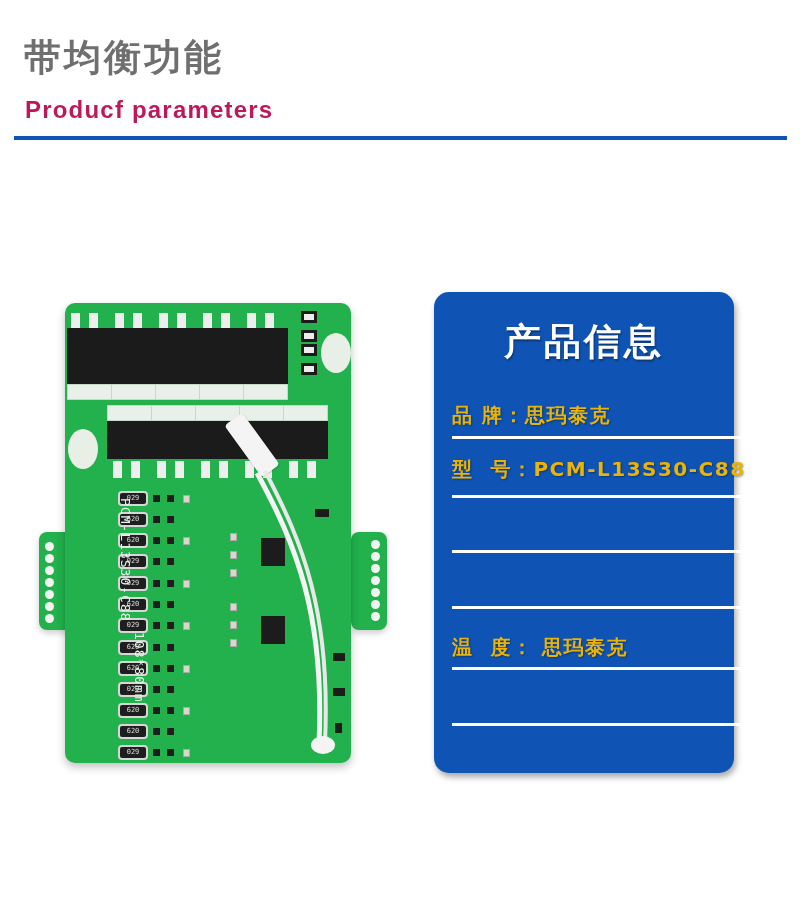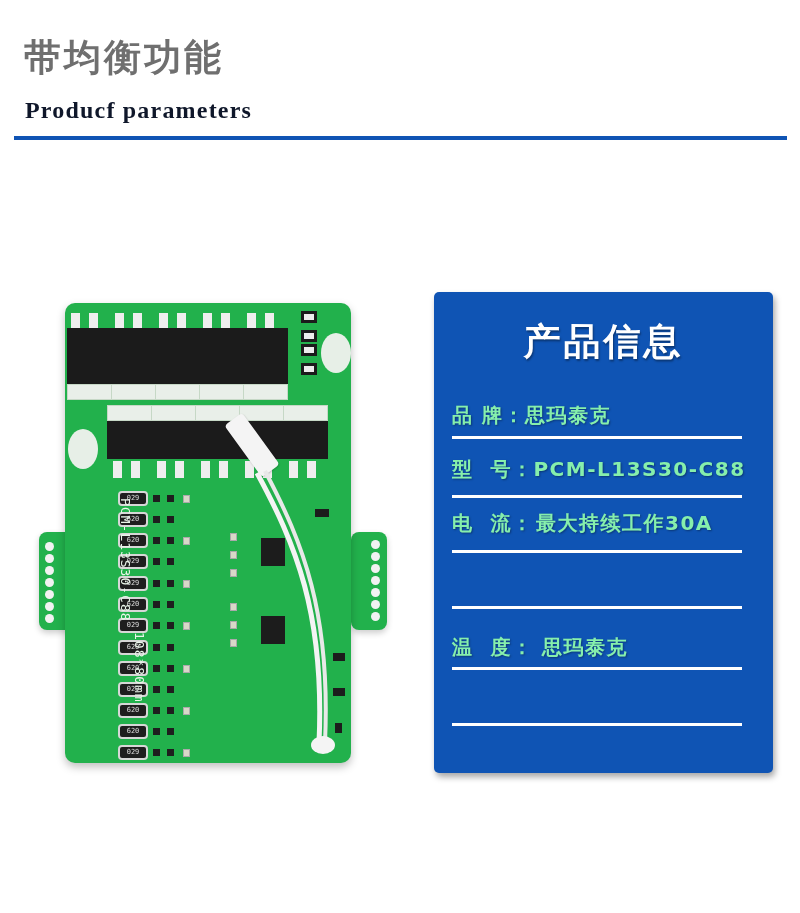--- a/index.html
+++ b/index.html
@@ -6,23 +6,23 @@
   html, body { width: 800px; height: 913px; background: #ffffff; overflow: hidden; }
   body { position: relative; font-family: "DejaVu Sans", "Liberation Sans", sans-serif; }
 
   .title-cn {
     position: absolute; left: 24px; top: 34px;
     font-size: 37px; font-weight: bold; color: #6f6f6f; letter-spacing: 3px;
     line-height: 48px;
   }
   .title-en {
     position: absolute; left: 25px; top: 95px;
-    font-size: 24px; font-weight: bold; color: #0f172a; letter-spacing: 1.2px;
+    font-size: 24px; font-weight: bold; color: #be185d; letter-spacing: 1.2px;
     line-height: 30px;
-    font-family: Liberation Serif, serif;
+    font-family: Liberation Sans, sans-serif;
   }
   .title-rule {
     position: absolute; left: 14px; top: 136px; width: 773px; height: 4px;
     background: #0f54b4;
   }
 
   
   .pcb { position: absolute; left: 35px; top: 300px; width: 350px; height: 470px; }
   .pcb-board {
     position: absolute; left: 30px; top: 3px; width: 286px; height: 460px;
@@ -63,33 +63,33 @@
     writing-mode: vertical-rl; letter-spacing: 1px; white-space: nowrap;
   }
   .ntc-head {
     position: absolute; left: 176px; top: 110px; width: 22px; height: 64px;
     background: #f4f4f4; border-radius: 4px; transform: rotate(-36deg);
     box-shadow: 0 1px 2px rgba(0,0,0,0.2);
   }
 
   
   .card {
-    position: absolute; left: 434px; top: 292px; width: 339px; height: 481px;
-    background: #0f54b4; border-radius: 5px;
+    position: absolute; left: 434px; top: 292px; width: 300px; height: 481px;
+    background: #0f54b4; border-radius: 15px;
     box-shadow: 2px 4px 6px rgba(0,0,0,0.35);
   }
   .card-title {
     position: absolute; left: 0; top: 27px; width: 100%;
     text-align: center; color: #ffffff; font-size: 37px; font-weight: bold;
     letter-spacing: 3px; text-shadow: 1px 2px 2px rgba(0,0,0,0.35);
     line-height: 46px;
   }
   .row {
     position: absolute; left: 18px; width: 290px; height: 40px;
-    color: #86efac; font-size: 20px; font-weight: bold; letter-spacing: 1.5px;
+    color: #eab308; font-size: 20px; font-weight: bold; letter-spacing: 1.5px;
     text-shadow: 1px 1px 2px rgba(0,0,0,0.35);
     display: flex; align-items: center; white-space: nowrap;
   }
   .row .label { display: inline-block; }
   .row .value { display: inline-block; }
   .divider { position: absolute; left: 18px; width: 290px; height: 3px; background: #ffffff; }
 </style>
 </head>
 <body>
 
@@ -250,24 +250,20 @@
     <span class="value">思玛泰克</span>
   </div>
   <div class="divider" style="top:144px"></div>
 
   <div class="row" style="top:157px">
     <span class="label" style="width:84px;white-space:pre">型  号：</span>
     <span class="value">PCM-L13S30-C88</span>
   </div>
   <div class="divider" style="top:203px"></div>
 
-  <div class="row" style="top:211px">
-    <span class="label" style="width:84px;white-space:pre">电  流：</span>
-    <span class="value">最大持续工作30A</span>
-  </div>
   <div class="divider" style="top:258px"></div>
 
   <div class="divider" style="top:314px"></div>
 
   <div class="row" style="top:335px">
     <span class="label" style="width:90px;white-space:pre">温  度：</span>
     <span class="value">思玛泰克</span>
   </div>
   <div class="divider" style="top:375px"></div>
 

